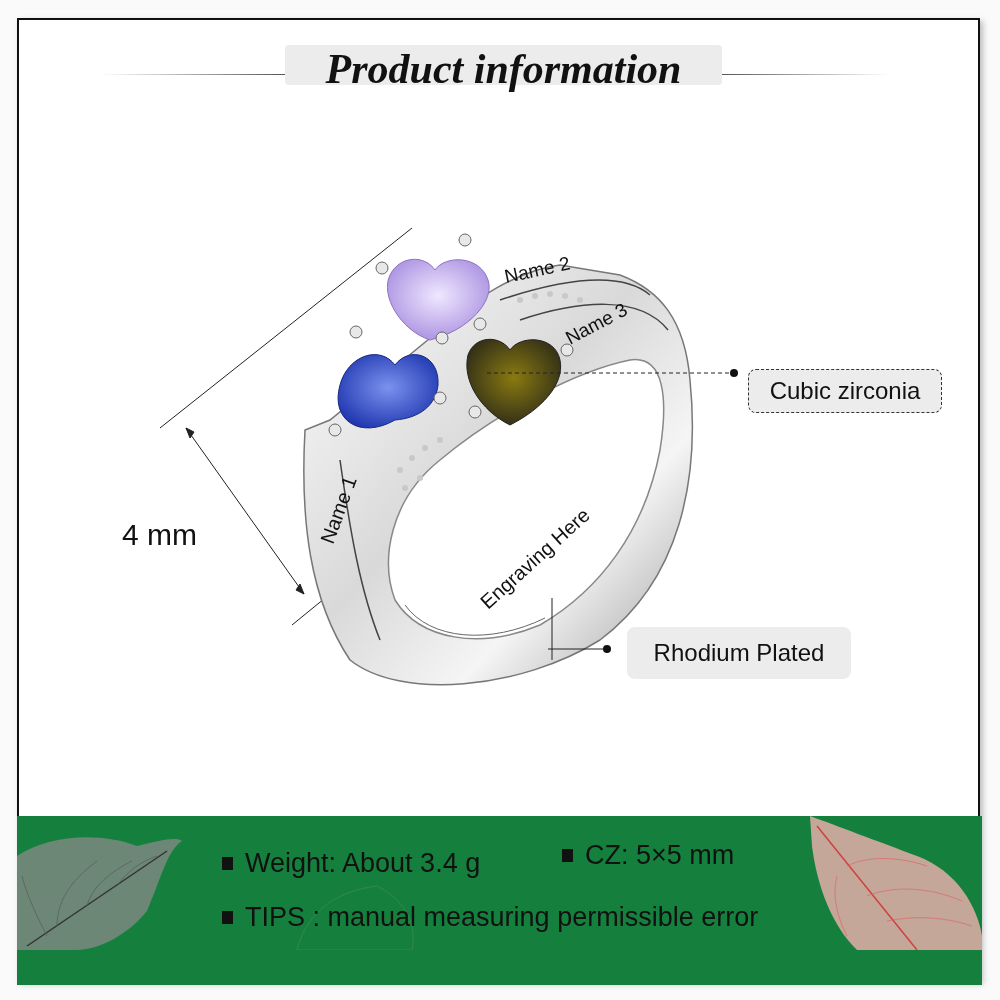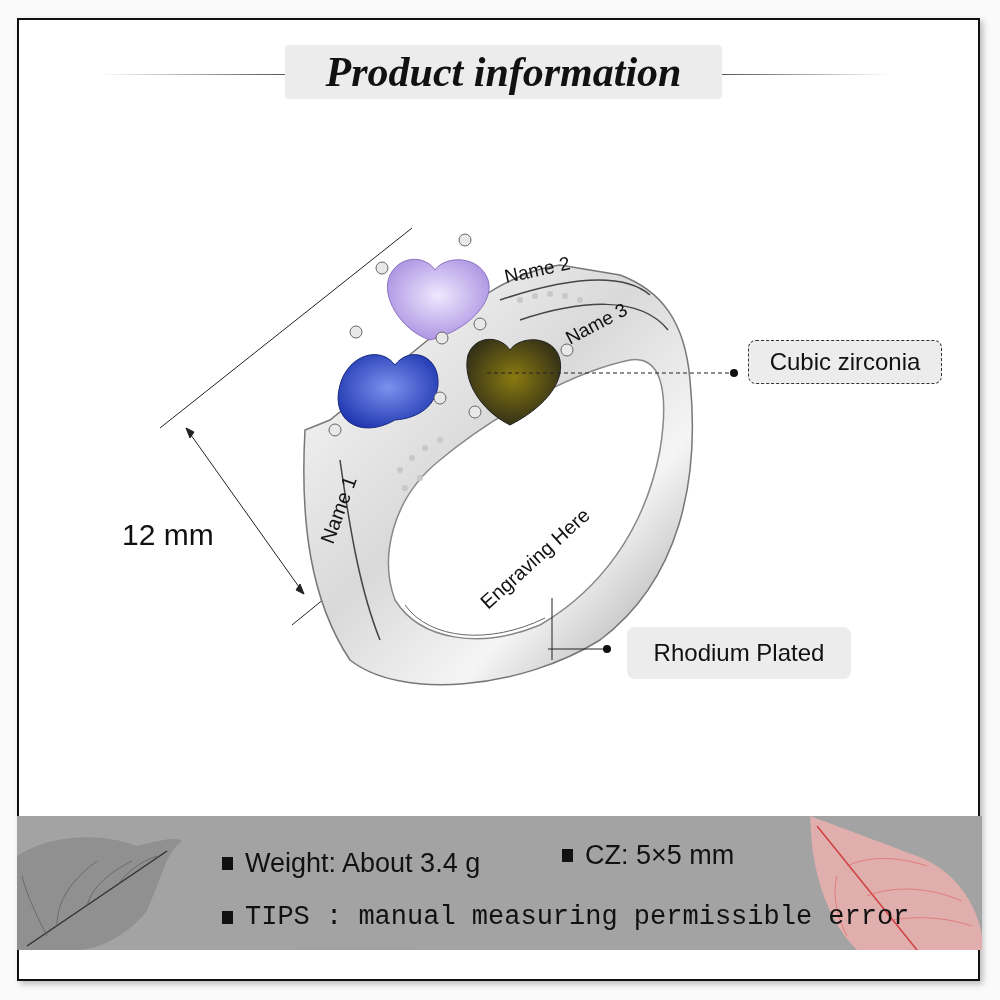--- a/index.html
+++ b/index.html
@@ -1,28 +1,28 @@
 <!DOCTYPE html>
 <html><head>
 <meta charset="utf-8">
 <style>
   html,body{margin:0;padding:0;}
   body{width:1000px;height:1000px;background:#fafafa;position:relative;overflow:hidden;font-family:"Liberation Sans",sans-serif;}
   .frame{position:absolute;left:17px;top:18px;width:963px;height:963px;border:2px solid #111;background:#fff;box-shadow:3px 3px 6px rgba(0,0,0,0.25);box-sizing:border-box;overflow:hidden;}
   .hline{position:absolute;height:1px;top:74px;}
   .hl-left{left:100px;width:185px;background:linear-gradient(90deg,rgba(0,0,0,0),#555);}
   .hl-right{left:722px;width:168px;background:linear-gradient(90deg,#555,rgba(0,0,0,0));}
-  .title-box{position:absolute;left:285px;top:45px;width:437px;height:54px;background:#ececec;border-radius:4px;display:flex;align-items:center;justify-content:center;}
+  .title-box{position:absolute;left:285px;top:45px;width:437px;height:40px;background:#ececec;border-radius:4px;display:flex;align-items:flex-start;justify-content:center;}
   .title{font-family:"Liberation Serif",serif;font-style:italic;font-weight:bold;font-size:42px;color:#111;letter-spacing:0px;}
   svg.ring{position:absolute;left:0;top:0;}
   .callout{position:absolute;font-size:24px;color:#111;background:#ececec;border-radius:8px;display:flex;align-items:center;justify-content:center;box-sizing:border-box;}
-  .cz{left:748px;top:340px;width:194px;height:44px;border:1.5px dashed #333;}
+  .cz{left:748px;top:369px;width:194px;height:44px;border:1.5px dashed #333;}
   .rh{left:627px;top:627px;width:224px;height:52px;}
   .dim{position:absolute;left:122px;top:518px;font-size:30px;color:#111;}
-  .band{position:absolute;left:17px;top:816px;width:965px;height:134px;background:#a3a3a3;overflow:hidden;}
+  .band{position:absolute;left:17px;top:816px;width:965px;height:169px;background:#15803d;overflow:hidden;}
   .spec{position:absolute;font-size:27px;color:#111;display:flex;align-items:center;white-space:nowrap;}
   .bullet{display:inline-block;width:11px;height:13px;background:#111;margin-right:12px;}
 </style>
 </head>
 <body>
 
 <div class="frame"></div>
 
 <div class="hline hl-left"></div>
 <div class="hline hl-right"></div>
@@ -114,21 +114,21 @@
 
   <g>
     <line x1="487" y1="373" x2="732" y2="373" stroke="#222" stroke-width="1" stroke-dasharray="4,3"></line>
     <circle cx="734" cy="373" r="4" fill="#111"></circle>
     <line x1="552" y1="598" x2="552" y2="660" stroke="#222" stroke-width="1"></line>
     <line x1="548" y1="649" x2="606" y2="649" stroke="#222" stroke-width="1"></line>
     <circle cx="607" cy="649" r="4" fill="#111"></circle>
   </g>
 </svg>
 
-<div class="dim">12 mm</div>
+<div class="dim">4 mm</div>
 
 <div class="callout cz">Cubic zirconia</div>
 <div class="callout rh">Rhodium Plated</div>
 
 <div class="band">
   <svg width="965" height="134" viewBox="0 0 965 134">
     <g>
       <path d="M0,40 C30,20 80,15 120,30 C140,25 160,20 165,25 C150,35 145,60 130,95 C110,120 80,134 60,134 L0,134 Z" fill="#8a8a8a" opacity="0.75"></path>
       <path d="M10,130 L150,35" stroke="#333" stroke-width="1.5"></path>
       <g stroke="#555" stroke-width="0.8" fill="none" opacity="0.8">
@@ -153,17 +153,17 @@
     </g>
   </svg>
   <div class="spec" style="left:205px;top:32px;">
     <span class="bullet"></span>
     <span>Weight: About 3.4 g</span>
   </div>
   <div class="spec" style="left:545px;top:24px;">
     <span class="bullet"></span>
     <span>CZ: 5×5 mm</span>
   </div>
-  <div class="spec" style="left:205px;top:86px;font-family:Liberation Mono, monospace;">
+  <div class="spec" style="left:205px;top:86px;">
     <span class="bullet"></span>
     <span>TIPS : manual measuring permissible error</span>
   </div>
 </div>
 
 </body></html>

